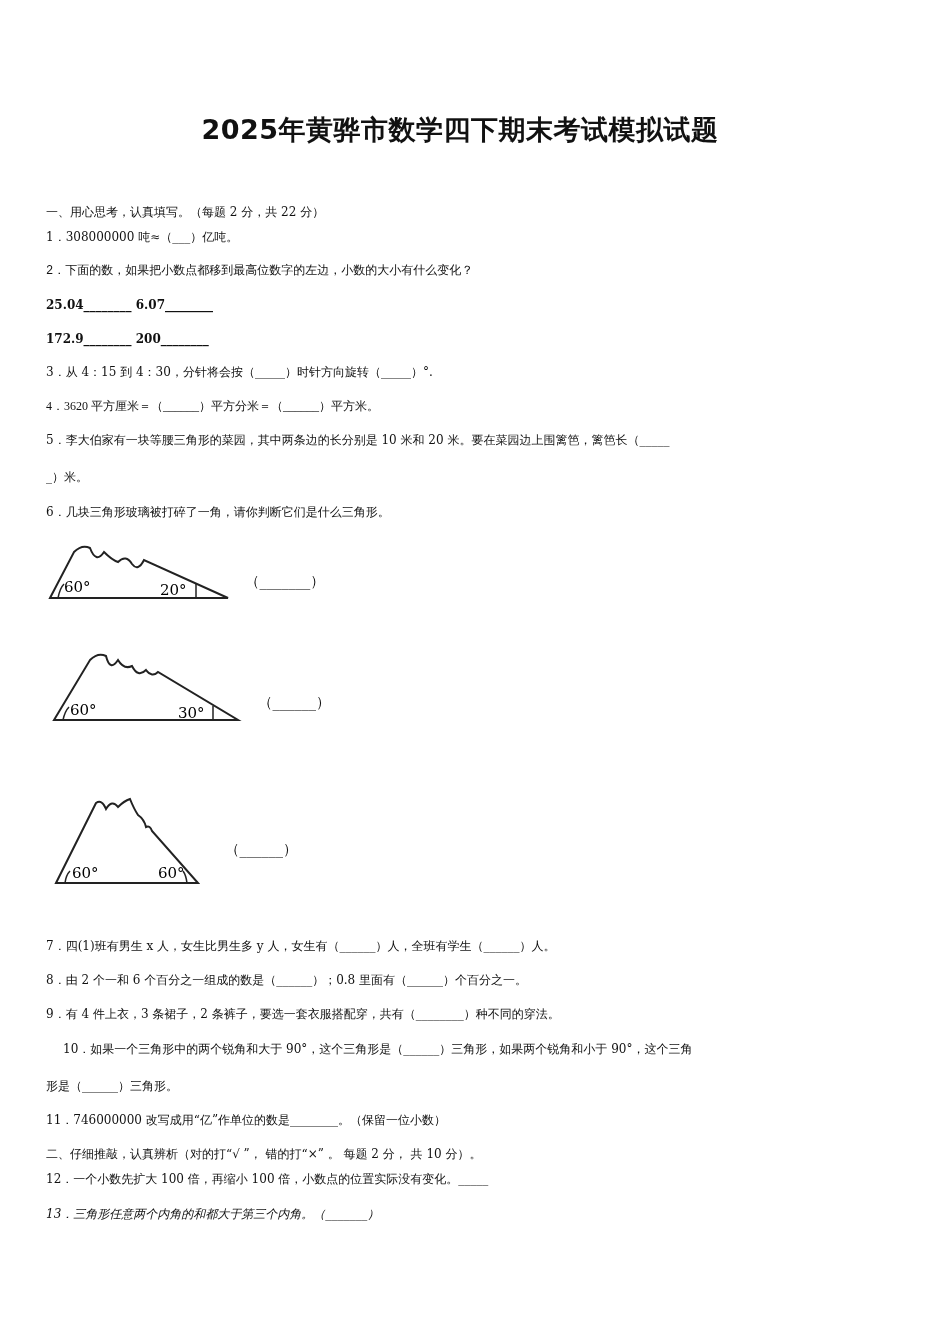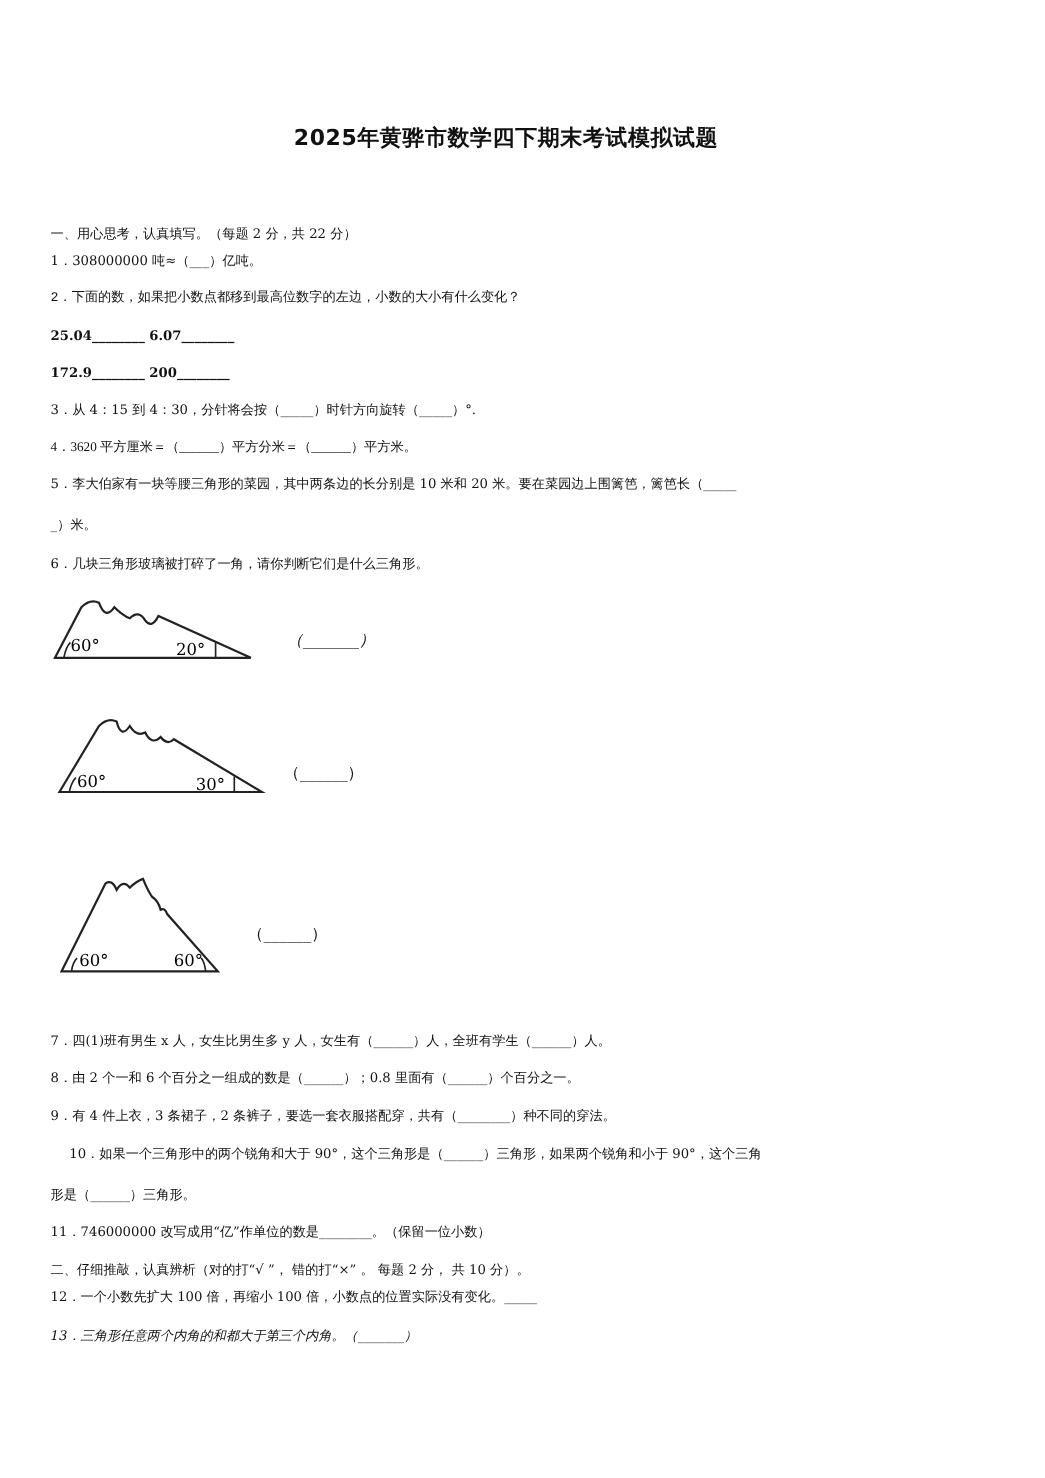--- a/index.html
+++ b/index.html
@@ -1,20 +1,20 @@
 <!DOCTYPE html>
 <html><head>
 <meta charset="utf-8">
 <style>
   html, body { margin:0; padding:0; background:#ffffff; }
   body { width:950px; height:1344px; position:relative; overflow:hidden;
          font-family:"DejaVu Serif", "Liberation Serif", serif; color:#111; }
   .title { position:absolute; left:0; top:112px; width:920px; text-align:center;
            font-family:"DejaVu Sans", "Liberation Sans", sans-serif;
-           font-weight:bold; font-size:20px; letter-spacing:0.5px; }
+           font-weight:bold; font-size:27px; letter-spacing:0.5px; }
   .line { position:absolute; left:46px; font-size:12px; white-space:nowrap; line-height:20px; }
   .bold { font-weight:bold; }
   .fig { position:absolute; }
   .ans { position:absolute; font-size:14.5px; white-space:nowrap; }
   svg text { font-family:"DejaVu Serif", "Liberation Serif", serif; }
 </style>
 </head>
 <body>
 
 <div class="title">2025年黄骅市数学四下期末考试模拟试题</div>
@@ -30,21 +30,21 @@
 <div class="line" style="top:467px;">_）米。</div>
 <div class="line" style="top:502px;">6．几块三角形玻璃被打碎了一角，请你判断它们是什么三角形。</div>
 
 <svg class="fig" style="left:46px; top:540px;" width="190" height="65">
   <path d="M4,58 L28,12 Q36,4 44,8 Q50,24 58,12 Q66,20 72,22 Q80,14 86,24 Q92,32 98,20 L182,58 Z" fill="none" stroke="#222" stroke-width="2"></path>
   <path d="M12,58 Q14,48 18,44" fill="none" stroke="#222" stroke-width="1.5"></path>
   <line x1="150" y1="44" x2="150" y2="58" stroke="#222" stroke-width="1.5"></line>
   <text x="18" y="52" font-size="15">60°</text>
   <text x="114" y="55" font-size="15">20°</text>
 </svg>
-<div class="ans" style="left:261px; top:572px;font-style:italic;">（_______）</div>
+<div class="ans" style="left:245px; top:572px;">（_______）</div>
 
 <svg class="fig" style="left:52px; top:650px;" width="195" height="75">
   <path d="M2,70 L38,10 Q46,2 54,6 Q58,22 66,10 Q72,20 80,16 Q86,28 94,20 Q100,28 106,22 L186,70 Z" fill="none" stroke="#222" stroke-width="2"></path>
   <path d="M11,70 Q13,61 17,57" fill="none" stroke="#222" stroke-width="1.5"></path>
   <line x1="161" y1="56" x2="161" y2="70" stroke="#222" stroke-width="1.5"></line>
   <text x="18" y="65" font-size="15">60°</text>
   <text x="126" y="68" font-size="15">30°</text>
 </svg>
 <div class="ans" style="left:258px; top:693px;">（______）</div>
 

